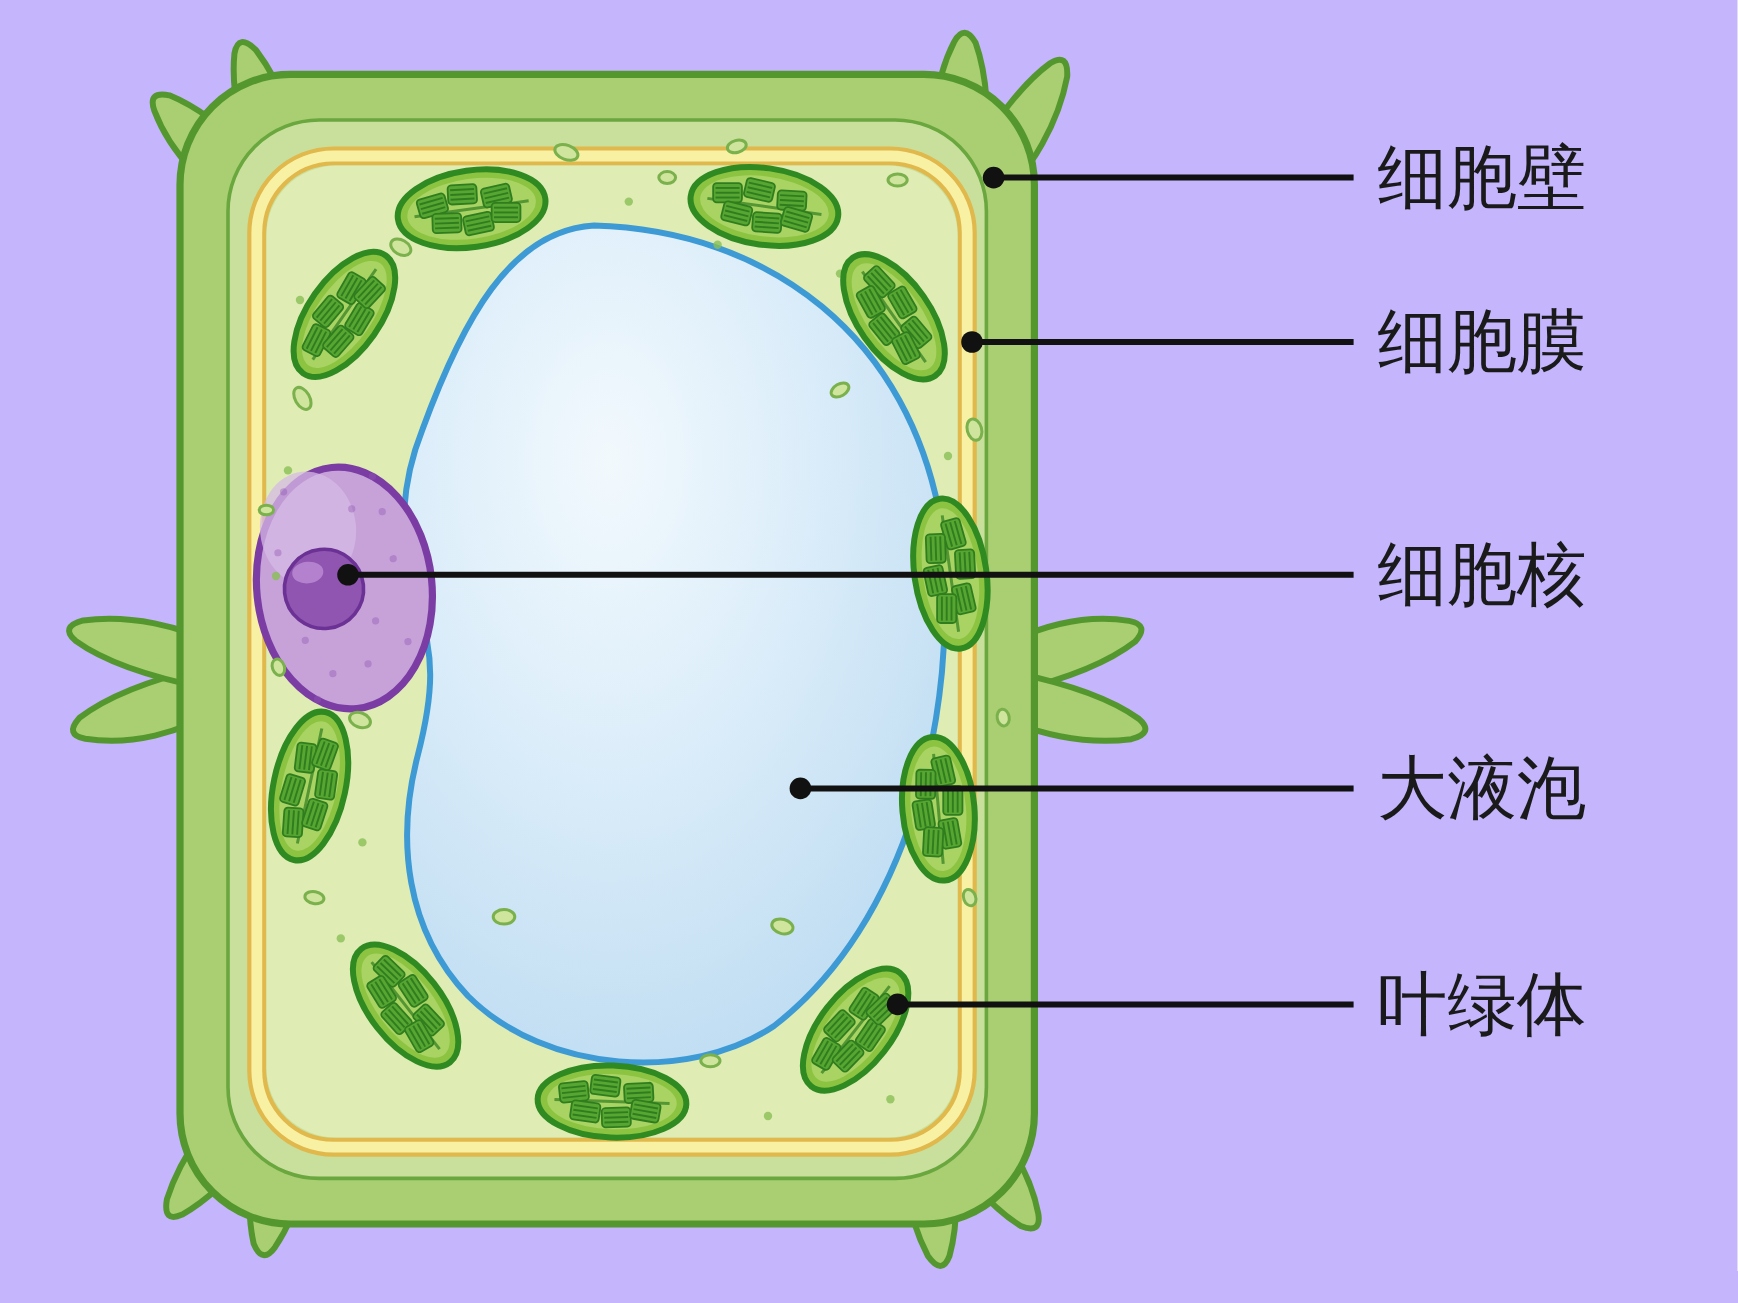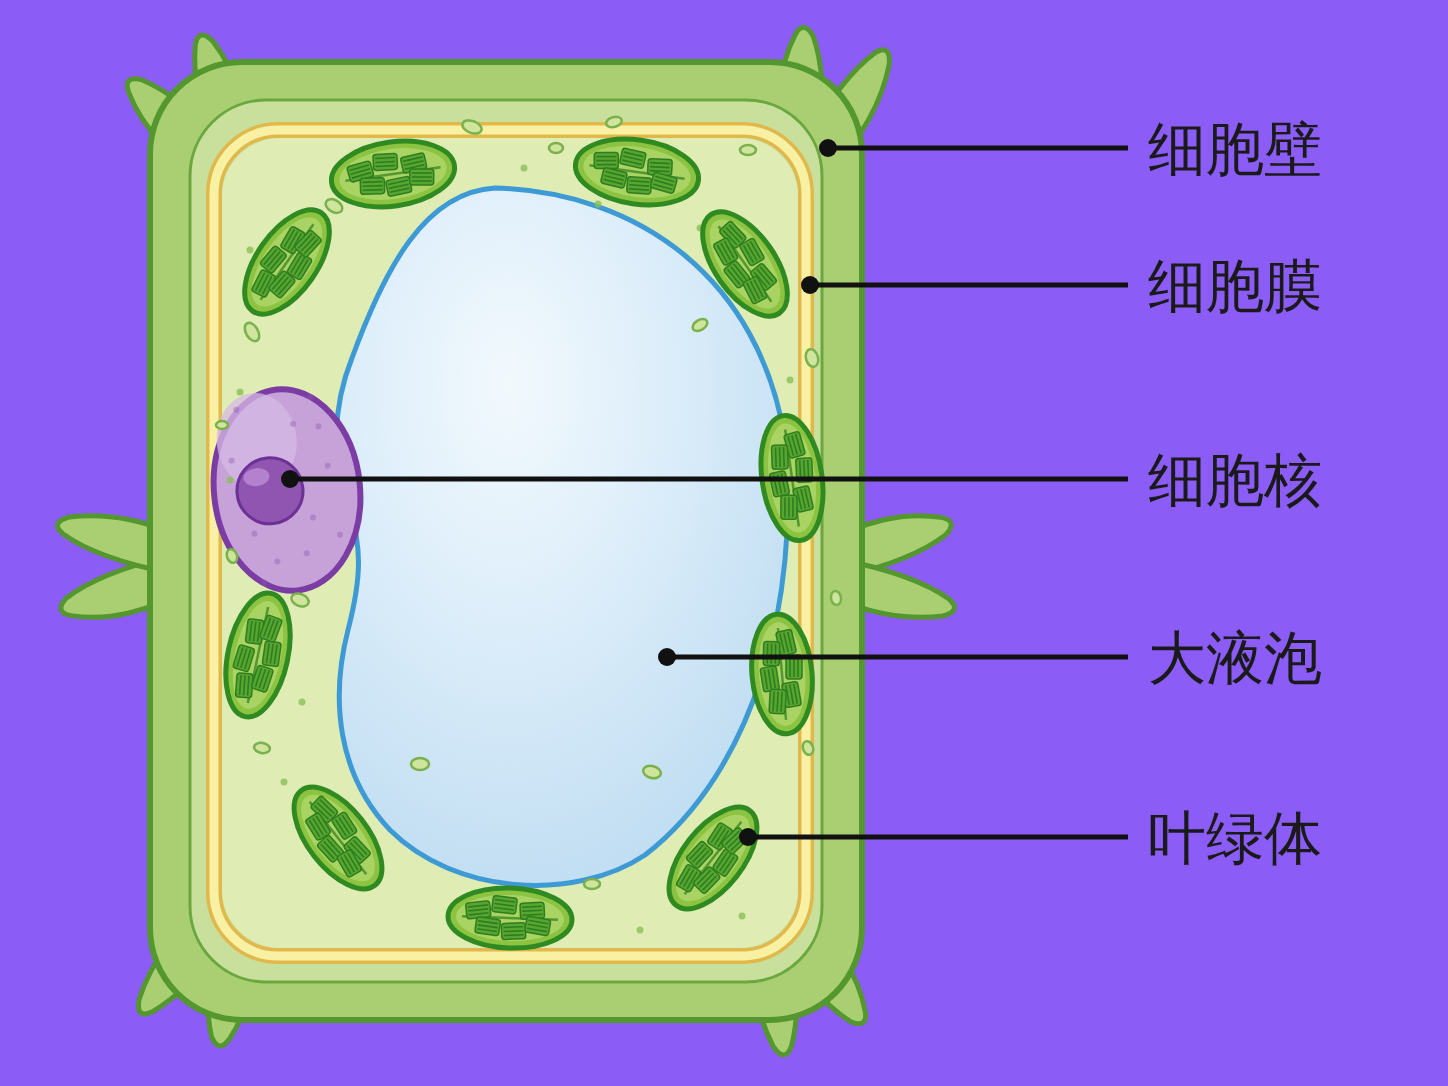--- a/index.html
+++ b/index.html
@@ -1,16 +1,16 @@
 <!DOCTYPE html>
 <html style="--outline: #55972f; --wall-mid: #a9cf72; --wall-light: #c9e09c; --wall-line: #6aa73e; --membrane-core: #f8f1a4; --membrane-edge: #e0b84c; --cytoplasm: #dfecb4; --vesicle-fill: #cfe49c; --vesicle-border: #7ab14c; --speckle: #8abf55; --vacuole-center: #f2f9fd; --vacuole-mid: #ddeefa; --vacuole-fill: #b9d9f0; --vacuole-border: #3e9ad4; --nucleus-fill: #c6a2d9; --nucleus-highlight: #d6b9e5; --nucleus-border: #7b3da4; --nucleolus-fill: #9055b1; --nucleolus-border: #6b3194; --nucleolus-highlight: #b886d1; --chloroplast-border: #2f8a22; --chloroplast-fill: #8cc442; --chloroplast-inner: #abd465; --grana-fill: #57a631; --grana-line: #2f7d1f; --line-color: #111111; --text-color: #1a1a1a;"><head>
 <meta charset="utf-8">
 <style>
   html,body{margin:0;padding:0;background:#ffffff;}
-  .stage{position:relative;width:1448px;height:1086px;background:#8b5cf6;overflow:hidden;
+  .stage{position:relative;width:1448px;height:1086px;background:#c4b5fd;overflow:hidden;
          font-family:"Liberation Sans", sans-serif;}
   svg{position:absolute;left:0;top:0;}
   .wall-outer{fill:var(--wall-mid);stroke:var(--outline);stroke-width:6;}
   .wall-inner{fill:var(--wall-light);stroke:var(--wall-line);stroke-width:3;}
   .membrane-outer{fill:none;stroke:var(--membrane-edge);stroke-width:16;}
   .membrane-inner{fill:none;stroke:var(--membrane-core);stroke-width:9;}
   .cytoplasm{fill:var(--cytoplasm);}
   .vacuole{fill:url(#vacGrad);stroke:var(--vacuole-border);stroke-width:5;}
   .horn{fill:var(--wall-mid);stroke:var(--outline);stroke-width:5;stroke-linejoin:round;stroke-linecap:round;}
   .nucleus-body{fill:var(--nucleus-fill);stroke:var(--nucleus-border);stroke-width:6;}

